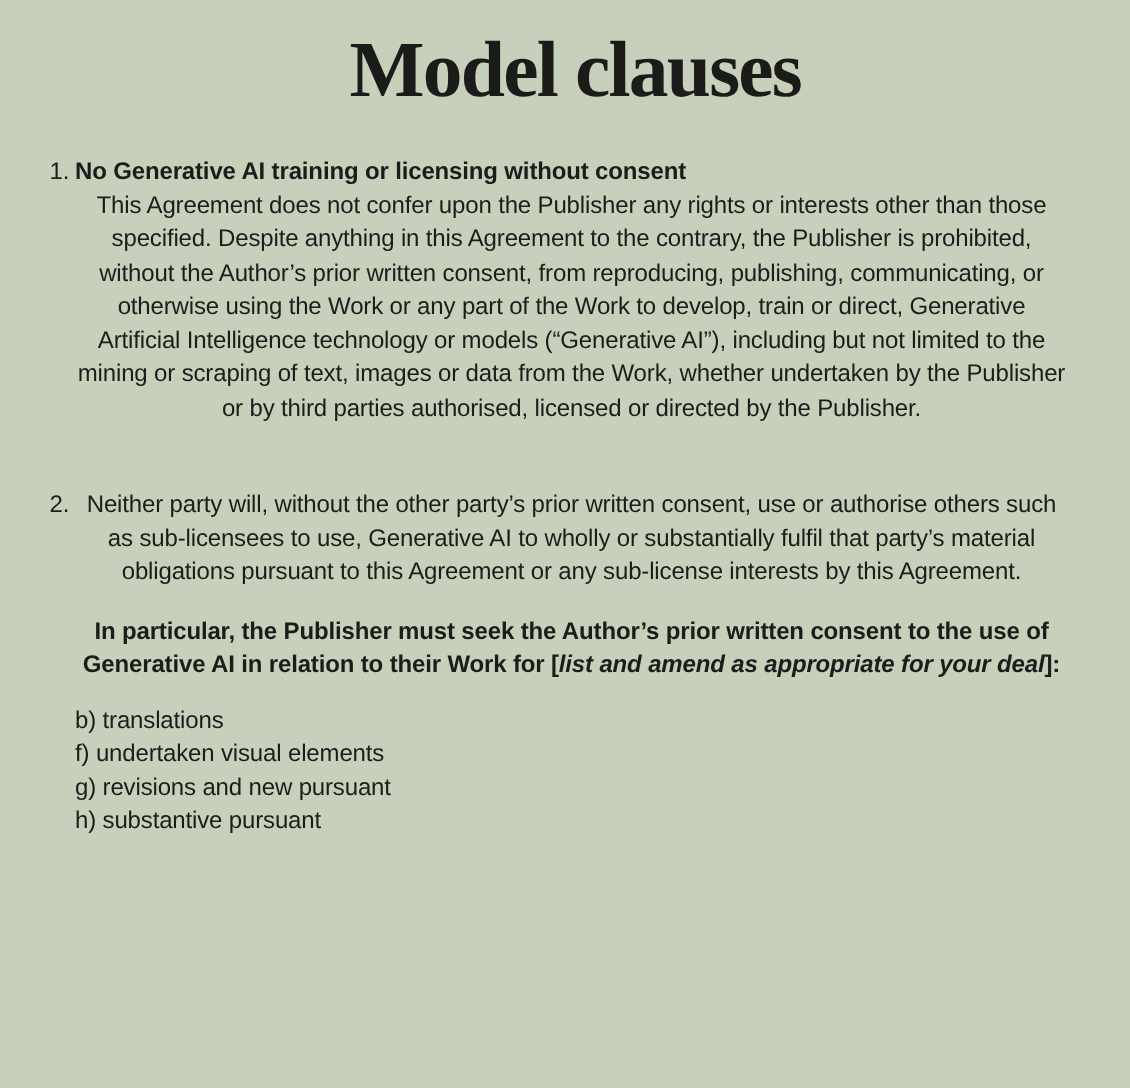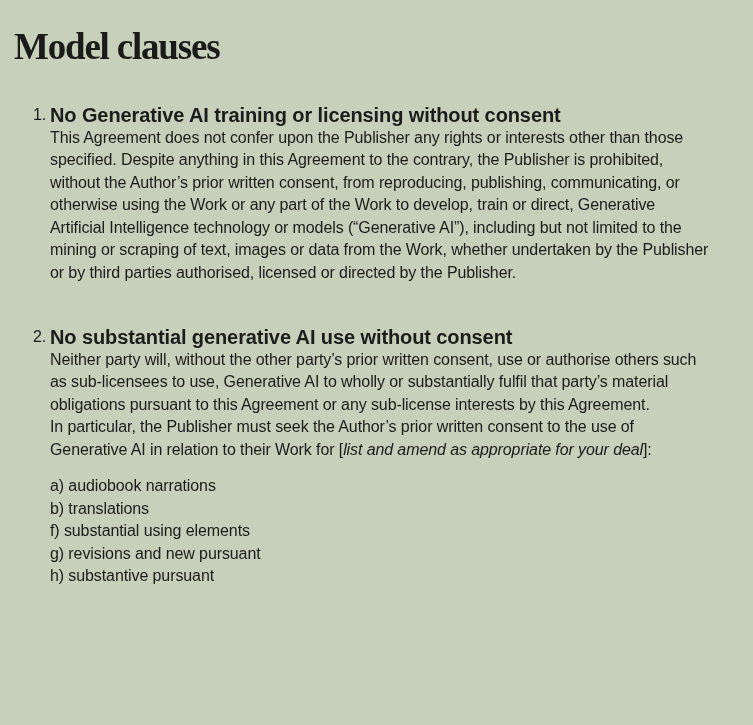--- a/index.html
+++ b/index.html
@@ -12,25 +12,26 @@
     font-family: "Liberation Sans", sans-serif;
     overflow: hidden;
   }
   .doc {
     width: 753px;
     height: 725px;
   }
   .page-title {
     margin: 24px 0 0 14px;
     font-family: "Liberation Serif", serif;
-    font-size: 37px;
+    font-size: 53px;
     line-height: 46px;
     font-weight: 600;
     letter-spacing: -1.2px;
     color: #1b1b19;
+    text-align: center;
   }
   .clauses {
     list-style: none;
     margin: 34px 0 0 33px;
     padding: 0;
     font-size: 16px;
     line-height: 22.5px;
     letter-spacing: -0.1px;
   }
   .clause {
@@ -44,27 +45,30 @@
     flex: none;
     width: 17px;
     font-weight: 400;
   }
   .clause-content {
     width: 662px;
   }
   .clause-heading {
     margin: 0;
     font-weight: 700;
-    font-size: 20px;
+    font-size: 16px;
     line-height: 22.5px;
   }
   .clause-para {
     margin: 0;
+    text-align: center;
   }
   .clause-para.spaced {
+    margin-top: 17px;
+    font-weight: bold;
   }
   .italic {
     font-style: italic;
   }
   .options {
     list-style: none;
     margin: 14px 0 0 0;
     padding: 0;
   }
   .option-item {
@@ -83,27 +87,25 @@
       <span class="clause-num">1.</span>
       <div class="clause-content">
         <p class="clause-heading">No Generative AI training or licensing without consent</p>
         <p class="clause-para">This Agreement does not confer upon the Publisher any rights or interests other than those specified. Despite anything in this Agreement to the contrary, the Publisher is prohibited, without the Author’s prior written consent, from reproducing, publishing, communicating, or otherwise using the Work or any part of the Work to develop, train or direct, Generative Artificial Intelligence technology or models (“Generative AI”), including but not limited to the mining or scraping of text, images or data from the Work, whether undertaken by the Publisher or by third parties authorised, licensed or directed by the Publisher.</p>
       </div>
     </li>
 
     <li class="clause">
       <span class="clause-num">2.</span>
       <div class="clause-content">
-        <p class="clause-heading">No substantial generative AI use without consent</p>
         <p class="clause-para">Neither party will, without the other party’s prior written consent, use or authorise others such as sub-licensees to use, Generative AI to wholly or substantially fulfil that party’s material obligations pursuant to this Agreement or any sub-license interests by this Agreement.</p>
         <p class="clause-para spaced"><span>In particular, the Publisher must seek the Author’s prior written consent to the use of Generative AI in relation to their Work for [</span><span class="italic">list and amend as appropriate for your deal</span><span>]:</span></p>
         <ul class="options">
-          <li class="option-item">a) audiobook narrations</li>
           <li class="option-item">b) translations</li>
-          <li class="option-item">f) substantial using elements</li>
+          <li class="option-item">f) undertaken visual elements</li>
           <li class="option-item">g) revisions and new pursuant</li>
           <li class="option-item">h) substantive pursuant</li>
         </ul>
       </div>
     </li>
 
   </ol>
 </main>
 
 </body></html>

